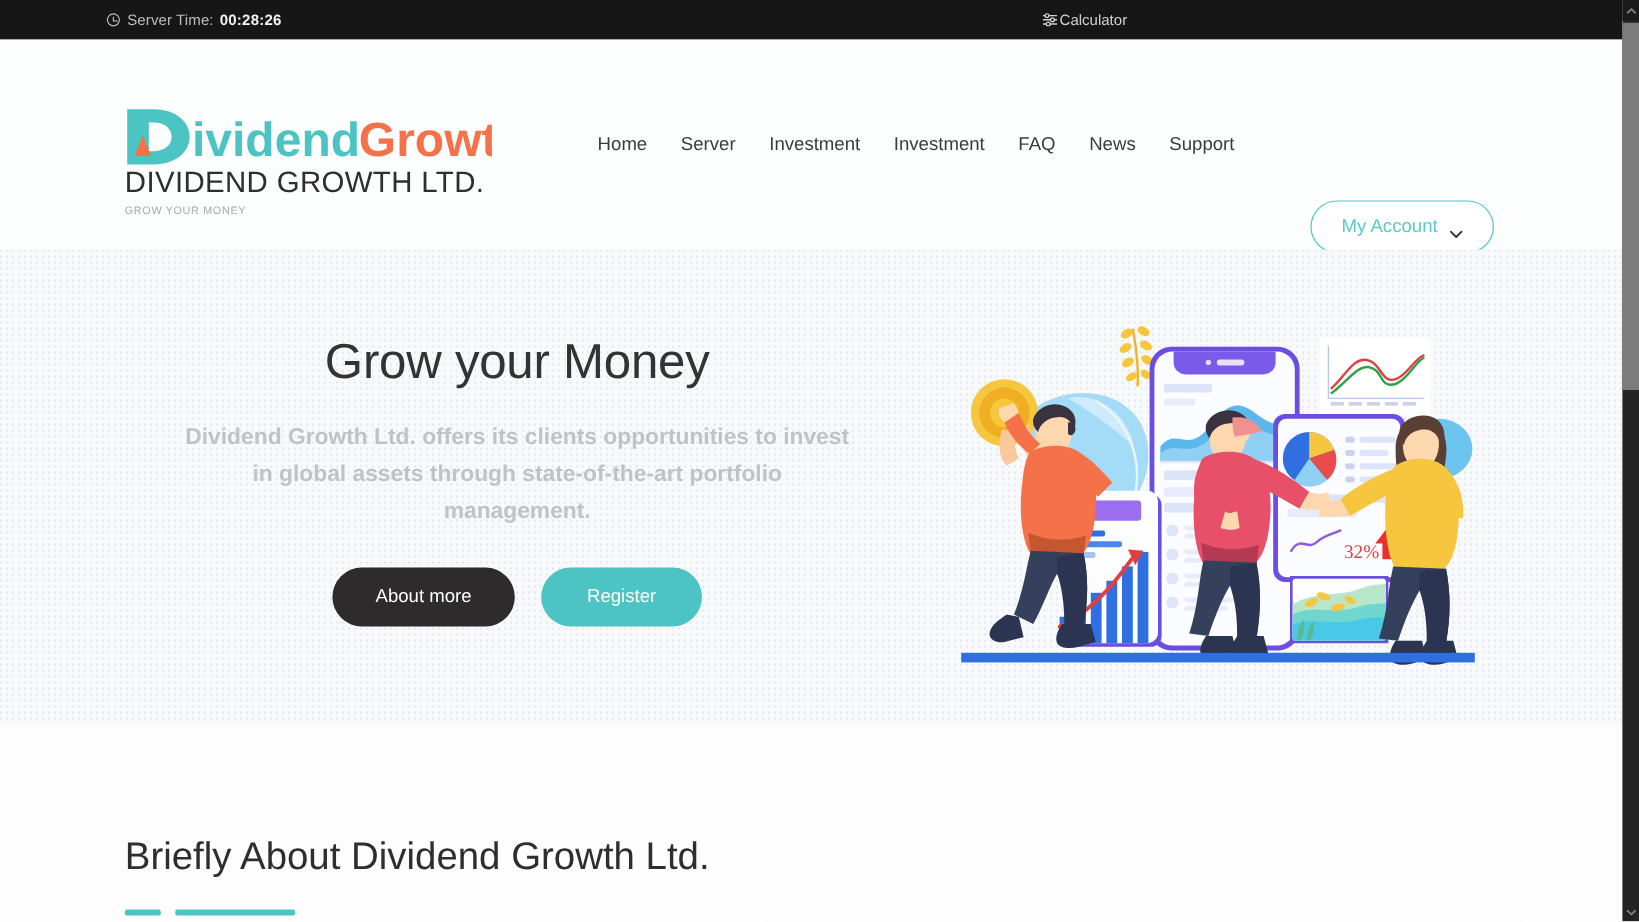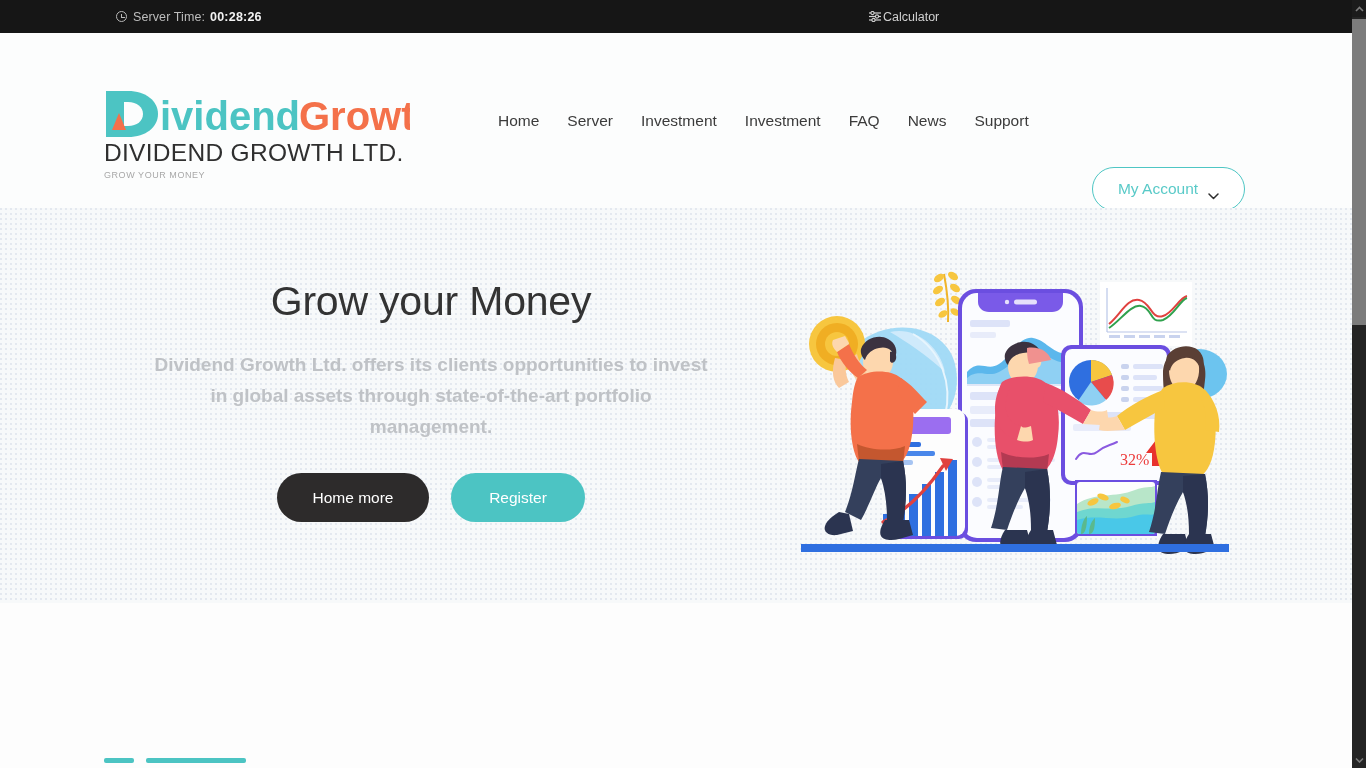--- a/index.html
+++ b/index.html
@@ -33,21 +33,21 @@
   .topbar {
     position: relative;
     height: 33px;
     background: #161616;
     display: flex;
     align-items: center;
     width: 1352px;
   }
   .topbar-left {
     position: absolute;
-    left: 116px;
+    left: 89px;
     display: flex;
     align-items: center;
     gap: 5px;
     font-size: 12.5px;
     color: #c9c9c9;
     letter-spacing: 0.1px;
   }
   .topbar-left .label { color: #bdbdbd; }
   .topbar-left .clock-ico {
     display: inline-block;
@@ -337,21 +337,21 @@
           </svg>
         </span>
       </div>
     </div>
 
     <div class="hero">
       <div class="hero-text">
         <h1 class="hero-title">Grow your Money</h1>
         <p class="hero-sub">Dividend Growth Ltd. offers its clients opportunities to invest in global assets through state-of-the-art portfolio management.</p>
         <div class="hero-btns">
-          <button class="btn btn-dark">Home more</button>
+          <button class="btn btn-dark">About more</button>
           <button class="btn btn-teal">Register</button>
         </div>
       </div>
 
       <div class="hero-art">
         <svg width="450" height="310" viewBox="0 0 450 310">
           <defs>
             <clipPath id="phoneClip">
                 <rect x="163" y="35" width="125" height="250" rx="16"></rect>
               </clipPath>
@@ -559,20 +559,21 @@
             <path d="M368 280 C364 286 362 292 364 296 C366 300 374 301 382 299 L394 295 L390 280 Z" fill="#2b3450"></path>
             <path d="M394 280 C390 286 388 292 390 296 C392 300 400 301 408 299 L420 295 L416 280 Z" fill="#2b3450"></path>
           </g>
 
           <rect x="6" y="290" width="428" height="8" fill="#2f6fe0"></rect>
         </svg>
       </div>
     </div>
 
     <div class="about">
+      <h2 class="about-title">Briefly About Dividend Growth Ltd.</h2>
       <div class="about-rule">
         <span class="r1"></span>
         <span class="r2"></span>
       </div>
     </div>
 
   </div>
 
   <div class="scrollbar">
     <div class="sb-track-top"></div>

